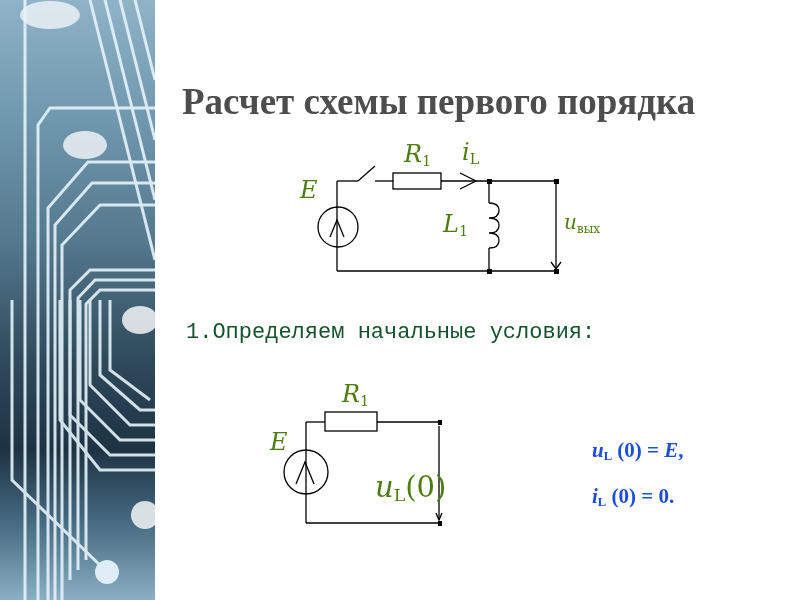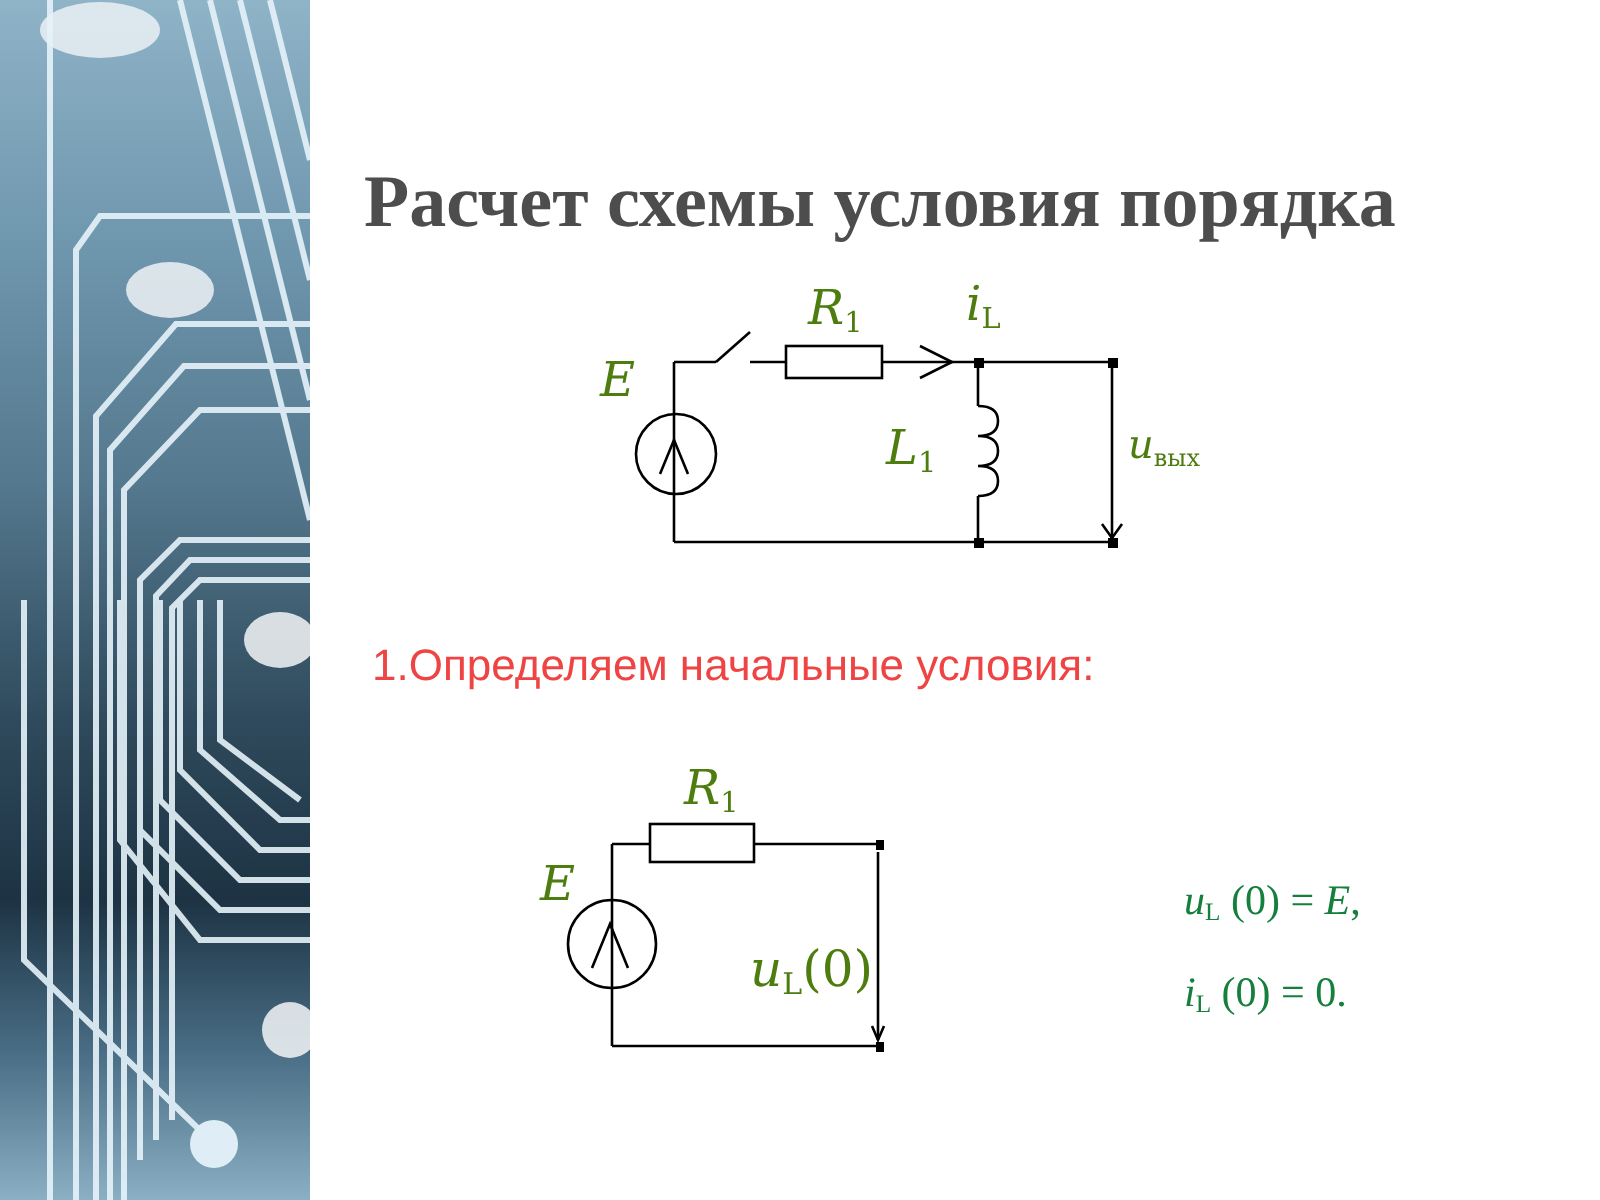--- a/index.html
+++ b/index.html
@@ -1,24 +1,24 @@
 <!DOCTYPE html>
 <html><head>
   <meta charset="utf-8">
   <style>
     html, body { margin:0; padding:0; }
     body { width:800px; height:600px; position:relative; overflow:hidden; background:#ffffff; font-family:"Liberation Serif", serif; }
     .side-panel { position:absolute; left:0; top:0; width:155px; height:600px; overflow:hidden;
       background: linear-gradient(180deg,#8fb3c7 0%,#6f97ae 20%,#55798f 40%,#2f4a5c 60%,#1d3344 75%,#4a6f86 88%,#8bb0c4 100%); }
     .side-panel svg { position:absolute; left:0; top:0; }
     .title { position:absolute; left:182px; top:80px; width:600px; font-family:"Liberation Serif", serif; font-weight:bold; font-size:37px; color:#4d4d4d; white-space:nowrap; }
-    .step { position:absolute; left:186px; top:320px; font-family:Liberation Sans, sans-serif; font-size:22px; color:#ef4444; white-space:nowrap; }
+    .step { position:absolute; left:186px; top:320px; font-family:Liberation Mono, monospace; font-size:22px; color:#14532d; white-space:nowrap; }
     .lbl { position:absolute; font-family:"DejaVu Serif", serif; font-style:italic; color:#4d7c0f; white-space:nowrap; }
     .lbl sub { font-style:normal; font-size:60%; vertical-align:-4px; }
-    .eq { position:absolute; left:592px; font-family:"Liberation Serif", serif; font-weight:normal; font-size:21px; color:#15803d; white-space:nowrap;text-align:right; }
+    .eq { position:absolute; left:592px; font-family:"Liberation Serif", serif; font-weight:bold; font-size:21px; color:#1d4ed8; white-space:nowrap;text-align:right; }
     .eq .it { font-style:italic; }
     .eq sub { font-size:60%; vertical-align:-3px; }
     svg.circuit { position:absolute; left:0; top:0; }
   </style>
 </head>
 <body>
 
 <div class="side-panel">
   <svg width="155" height="600" viewBox="0 0 155 600">
     <ellipse cx="50" cy="15" rx="30" ry="14" fill="#ffffff" opacity="0.7"></ellipse>
@@ -43,21 +43,21 @@
       <path d="M100 300 L100 375 L140 410 L155 410"></path>
       <path d="M110 300 L110 370 L150 400"></path>
       <path d="M12 300 L12 480 L105 570"></path>
     </g>
     <circle cx="107" cy="572" r="12" fill="#dfeef6"></circle>
     <ellipse cx="140" cy="320" rx="18" ry="14" fill="#ffffff" opacity="0.8"></ellipse>
     <ellipse cx="145" cy="515" rx="14" ry="14" fill="#ffffff" opacity="0.8"></ellipse>
   </svg>
 </div>
 
-<div class="title">Расчет схемы условия порядка</div>
+<div class="title">Расчет схемы первого порядка</div>
 
 <svg class="circuit" width="800" height="600" viewBox="0 0 800 600">
   <g fill="none" stroke="#000" stroke-width="1.3">
 
     <path d="M337 181 L337 271"></path>
 
     <path d="M337 181 L358 181"></path>
 
     <path d="M358 181 L375 166"></path>
 
@@ -84,21 +84,21 @@
   <g fill="#000">
     <rect x="487" y="179" width="5" height="5"></rect>
     <rect x="554" y="179" width="5" height="5"></rect>
     <rect x="487" y="269" width="5" height="5"></rect>
     <rect x="554" y="269" width="5" height="5"></rect>
   </g>
 </svg>
 
 <span class="lbl" style="left:300px;top:176px;font-size:24px;"><span>E</span></span>
 <span class="lbl" style="left:404px;top:140px;font-size:24px;"><span>R</span><sub>1</sub></span>
-<span class="lbl" style="left:462px;top:138px;font-size:24px;margin-left:21px;"><span>i</span><sub>L</sub></span>
+<span class="lbl" style="left:462px;top:138px;font-size:24px;"><span>i</span><sub>L</sub></span>
 <span class="lbl" style="left:443px;top:210px;font-size:24px;"><span>L</span><sub>1</sub></span>
 <span class="lbl" style="left:564px;top:210px;font-size:20px;"><span>u</span><sub>вых</sub></span>
 
 <div class="step">1.Определяем начальные условия:</div>
 
 <svg class="circuit" width="800" height="600" viewBox="0 0 800 600">
   <g fill="none" stroke="#000" stroke-width="1.3">
     <path d="M306 422 L306 523"></path>
     <path d="M306 422 L325 422"></path>
     <rect x="325" y="412" width="52" height="19"></rect>
@@ -110,16 +110,16 @@
     <path d="M436 513 L439 520 L442 513"></path>
   </g>
   <g fill="#000">
     <rect x="438" y="420" width="4" height="5"></rect>
     <rect x="438" y="521" width="4" height="5"></rect>
   </g>
 </svg>
 
 <span class="lbl" style="left:270px;top:428px;font-size:24px;"><span>E</span></span>
 <span class="lbl" style="left:342px;top:380px;font-size:24px;"><span>R</span><sub>1</sub></span>
-<span class="lbl" style="left:375px;top:470px;font-size:25px;"><span>u</span><sub>L</sub><span style="font-style:normal">(0)</span></span>
+<span class="lbl" style="left:375px;top:470px;font-size:29px;"><span>u</span><sub>L</sub><span style="font-style:normal">(0)</span></span>
 
 <div class="eq" style="top:438px;"><span class="it">u</span><sub>L</sub><span> (0) = </span><span class="it">E</span><span>,</span></div>
 <div class="eq" style="top:484px;"><span class="it">i</span><sub>L</sub><span> (0) = 0.</span></div>
 
 </body></html>

